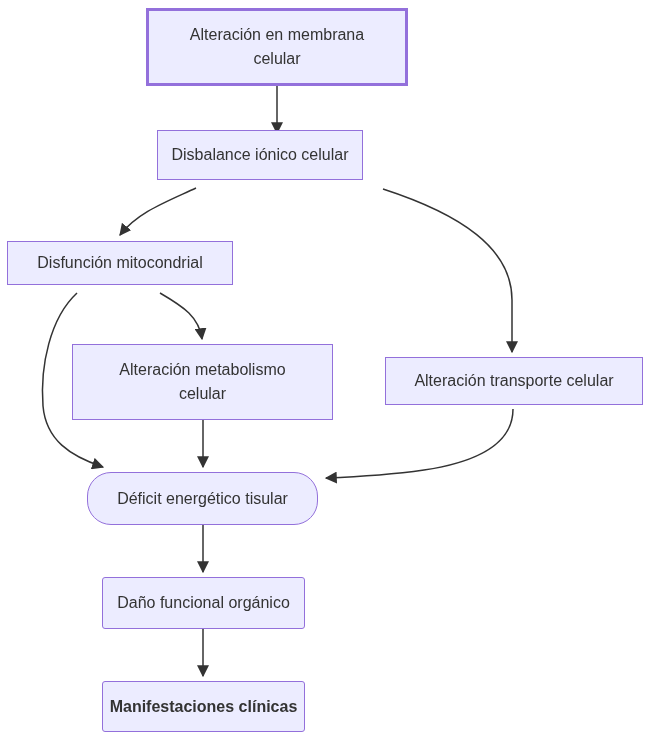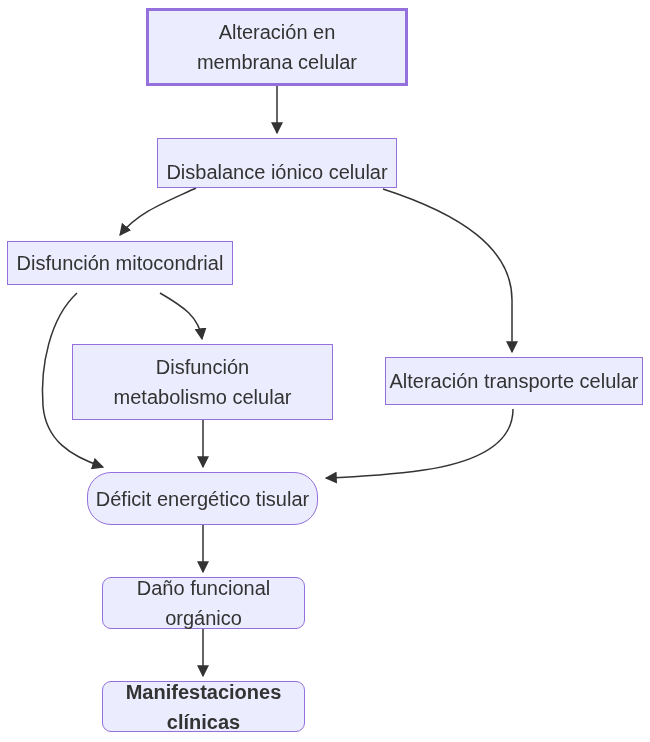--- a/index.html
+++ b/index.html
@@ -33,28 +33,28 @@
   }
   .node {
     position: absolute;
     display: flex;
     align-items: center;
     justify-content: center;
     text-align: center;
     background: var(--node-fill);
     border: 1px solid var(--node-border);
     color: var(--text);
-    font-size: 20px;
+    font-size: 16px;
     line-height: 1.5;
   }
   .node.emphasis { border-width: 3px; }
-  .node.rounded { border-radius: 9px; }
+  .node.rounded { border-radius: 3px; }
   .n1 { left: 146px; top: 8px;   width: 262px; height: 78px; }
   .n1 span { max-width: 200px; }
-  .n2 { left: 157px; top: 138px; width: 240px; height: 50px; align-items: flex-end; }
+  .n2 { left: 157px; top: 130px; width: 206px; height: 50px; }
   .n3 { left: 7px;   top: 241px; width: 226px; height: 44px; }
   .n4 { left: 72px;  top: 344px; width: 261px; height: 76px; }
   .n4 span { max-width: 210px; }
   .n5 { left: 385px; top: 357px; width: 258px; height: 48px; }
   .n6 { left: 87px;  top: 472px; width: 231px; height: 53px; border-radius: 24px; }
   .n7 { left: 102px; top: 577px; width: 203px; height: 52px; }
   .n8 { left: 102px; top: 681px; width: 203px; height: 51px; font-weight: bold; }
 </style>
 </head>
 <body>
@@ -81,21 +81,21 @@
   <div class="node n1 emphasis">
     <span>Alteración en membrana celular</span>
   </div>
   <div class="node n2">
     <span>Disbalance iónico celular</span>
   </div>
   <div class="node n3">
     <span>Disfunción mitocondrial</span>
   </div>
   <div class="node n4">
-    <span>Disfunción metabolismo celular</span>
+    <span>Alteración metabolismo celular</span>
   </div>
   <div class="node n5">
     <span>Alteración transporte celular</span>
   </div>
   <div class="node n6">
     <span>Déficit energético tisular</span>
   </div>
   <div class="node n7 rounded">
     <span>Daño funcional orgánico</span>
   </div>

